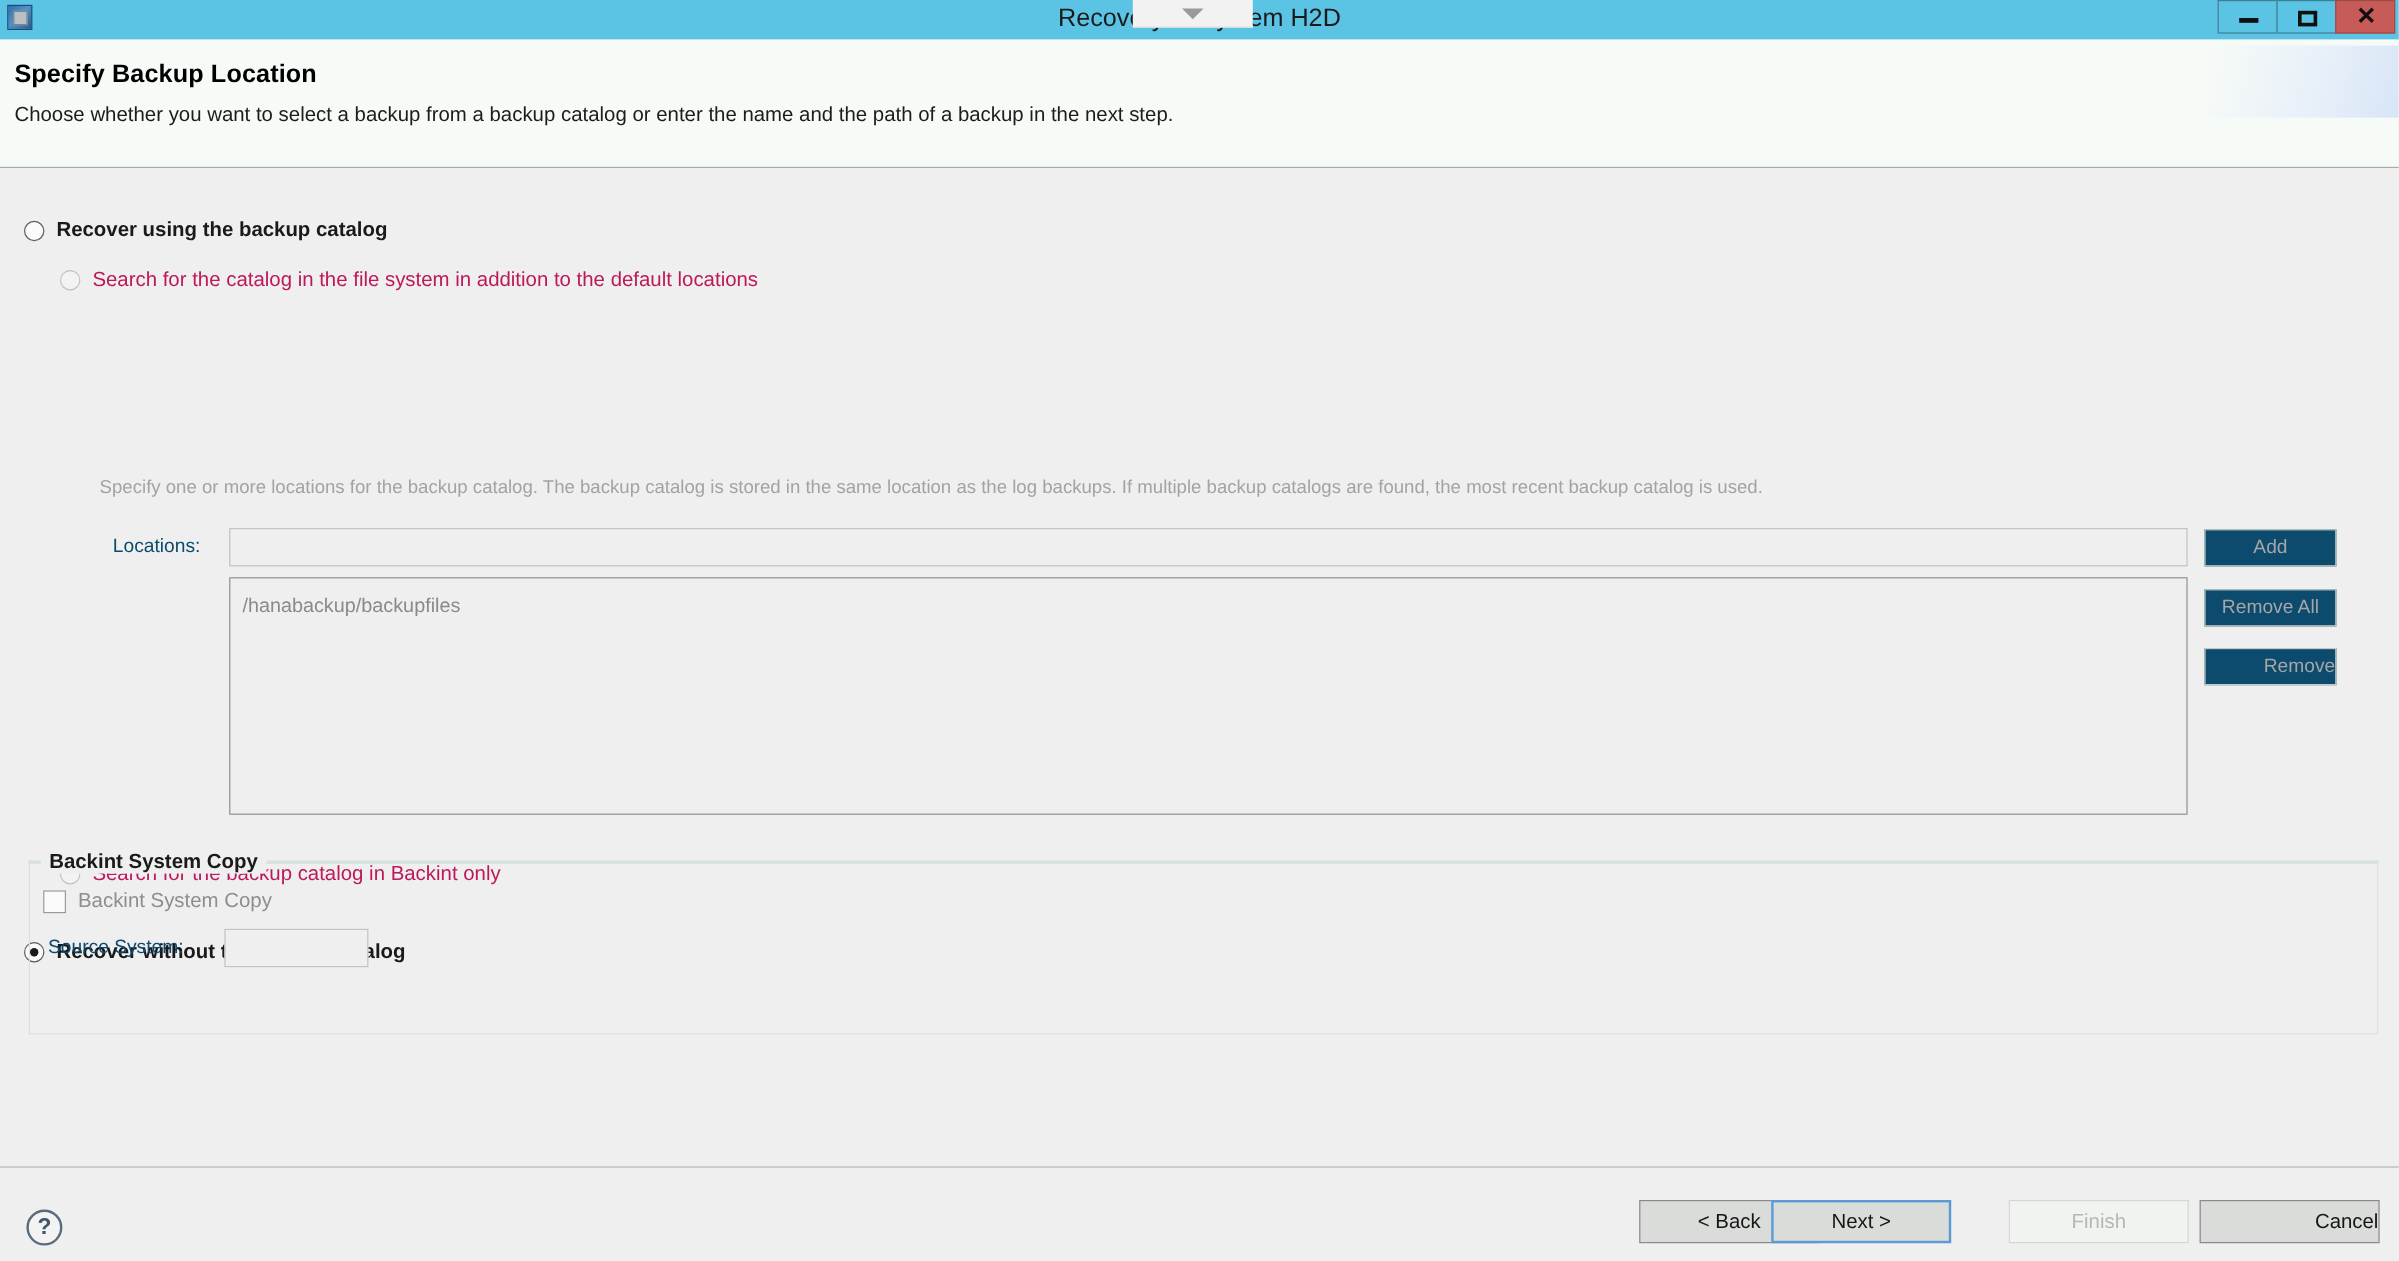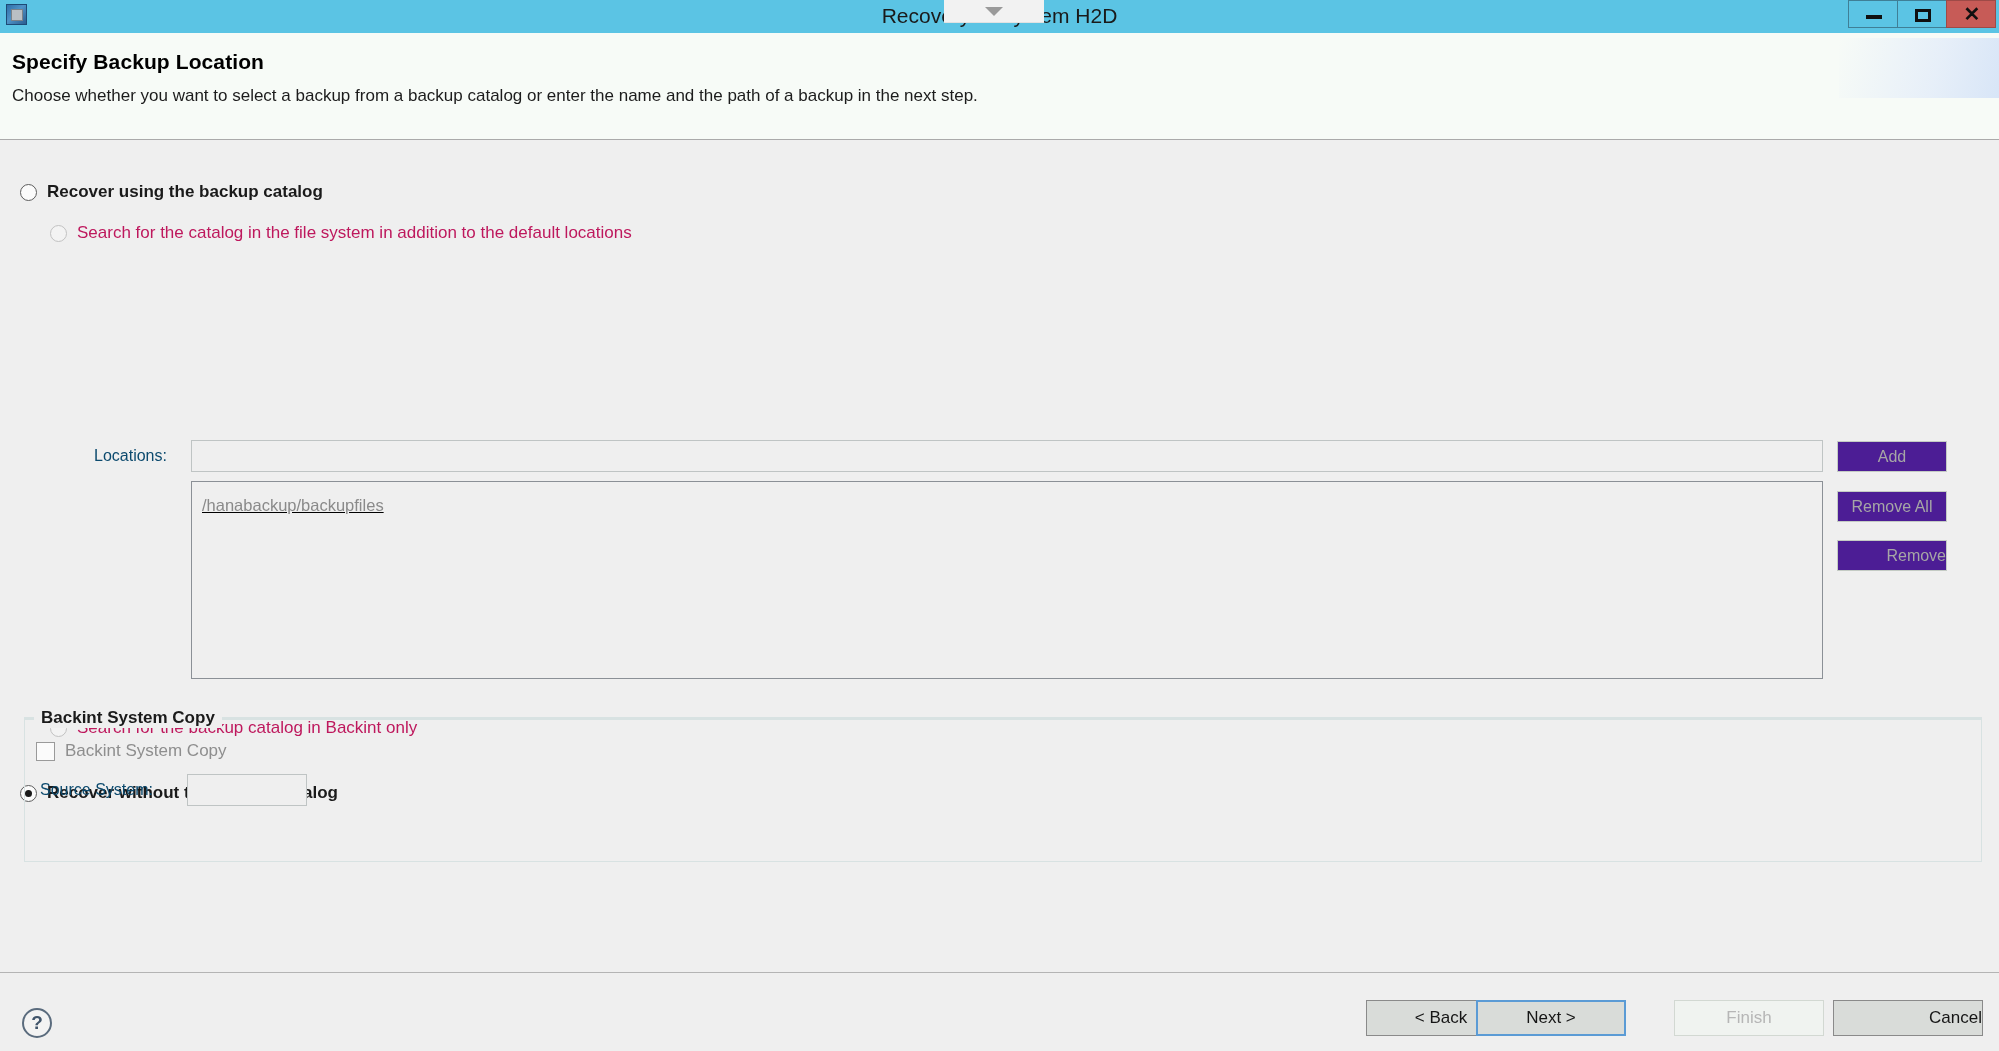--- a/index.html
+++ b/index.html
@@ -180,32 +180,31 @@
     line-height: 30px;
     font-family: "Liberation Sans", sans-serif;
   }
 
   .listbox {
     position: absolute;
     background: #efefef;
     border: 1px solid #8b9096;
     padding: 8px 0 0 10px;
     overflow: hidden;
-    text-decoration: underline;
   }
   .listitem {
     font-size: 16.5px;
     color: #8a8a8a;
     line-height: 31px;
     white-space: nowrap;
   }
 
   .sidebtn {
     position: absolute;
-    background: #4c1d95;
+    background: #0c4a6e;
     border: 1px solid #c4cbc4;
     color: #a6a6a6;
     font-size: 16px;
     text-align: center;
     font-family: "Liberation Sans", sans-serif;
   }
 
   
   .groupbox {
     position: absolute;
@@ -313,20 +312,21 @@
     <div class="row" style="left:20px; top:42px;">
       <span class="radio"></span>
       <span class="rlabel bold">Recover using the backup catalog</span>
     </div>
 
     <div class="row" style="left:50px; top:83px;">
       <span class="radio disabled"></span>
       <span class="rlabel muted">Search for the catalog in the file system in addition to the default locations</span>
     </div>
 
+    <div class="helptext" style="left:83px; top:258px;">Specify one or more locations for the backup catalog. The backup catalog is stored in the same location as the log backups. If multiple backup catalogs are found, the most recent backup catalog is used.</div>
 
     <div class="field-label" style="left:94px; top:307px;">Locations:</div>
     <input class="textinput" style="left: 191px; top: 300px; width: 1632px; height: 32px;" type="text" value="">
 
     <div class="listbox" style="left:191px; top:341px; width:1632px; height:198px;">
       <div class="listitem">/hanabackup/backupfiles</div>
     </div>
 
     <div class="sidebtn" style="left:1837px; top:301px; width:110px; height:31px; line-height:29px;">Add</div>
     <div class="sidebtn" style="left:1837px; top:351px; width:110px; height:31px; line-height:29px;">Remove All</div>

